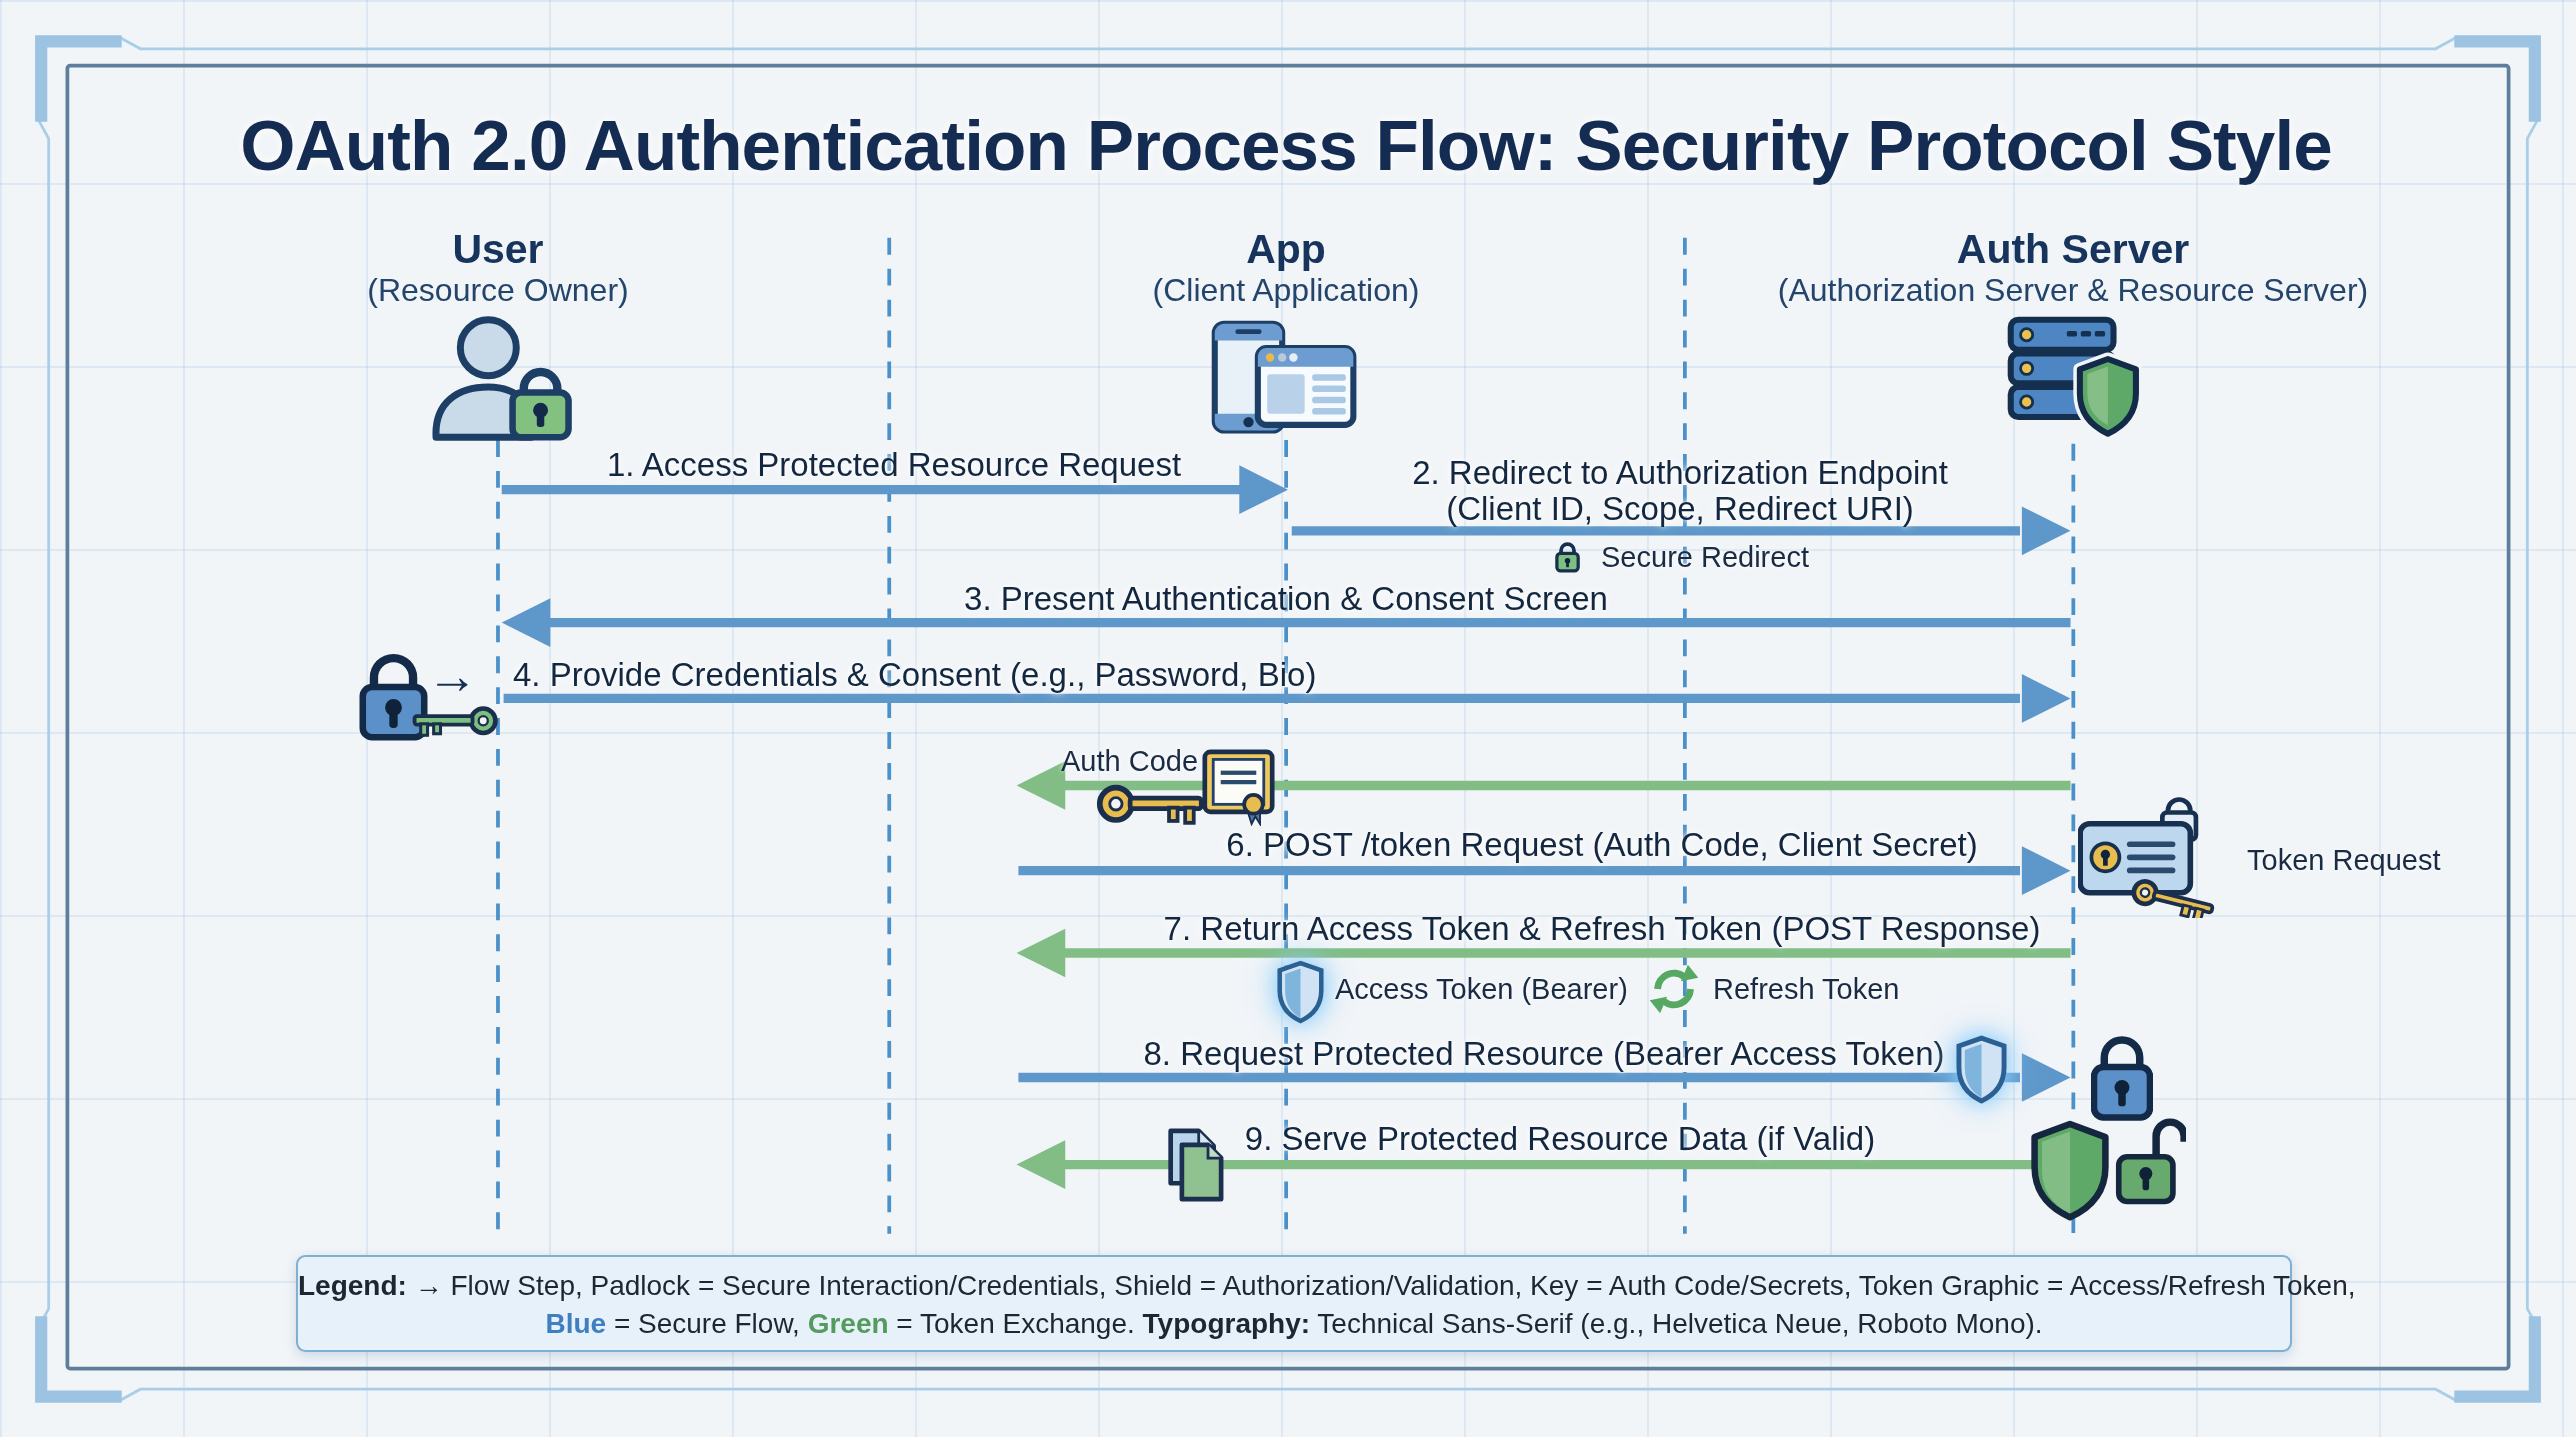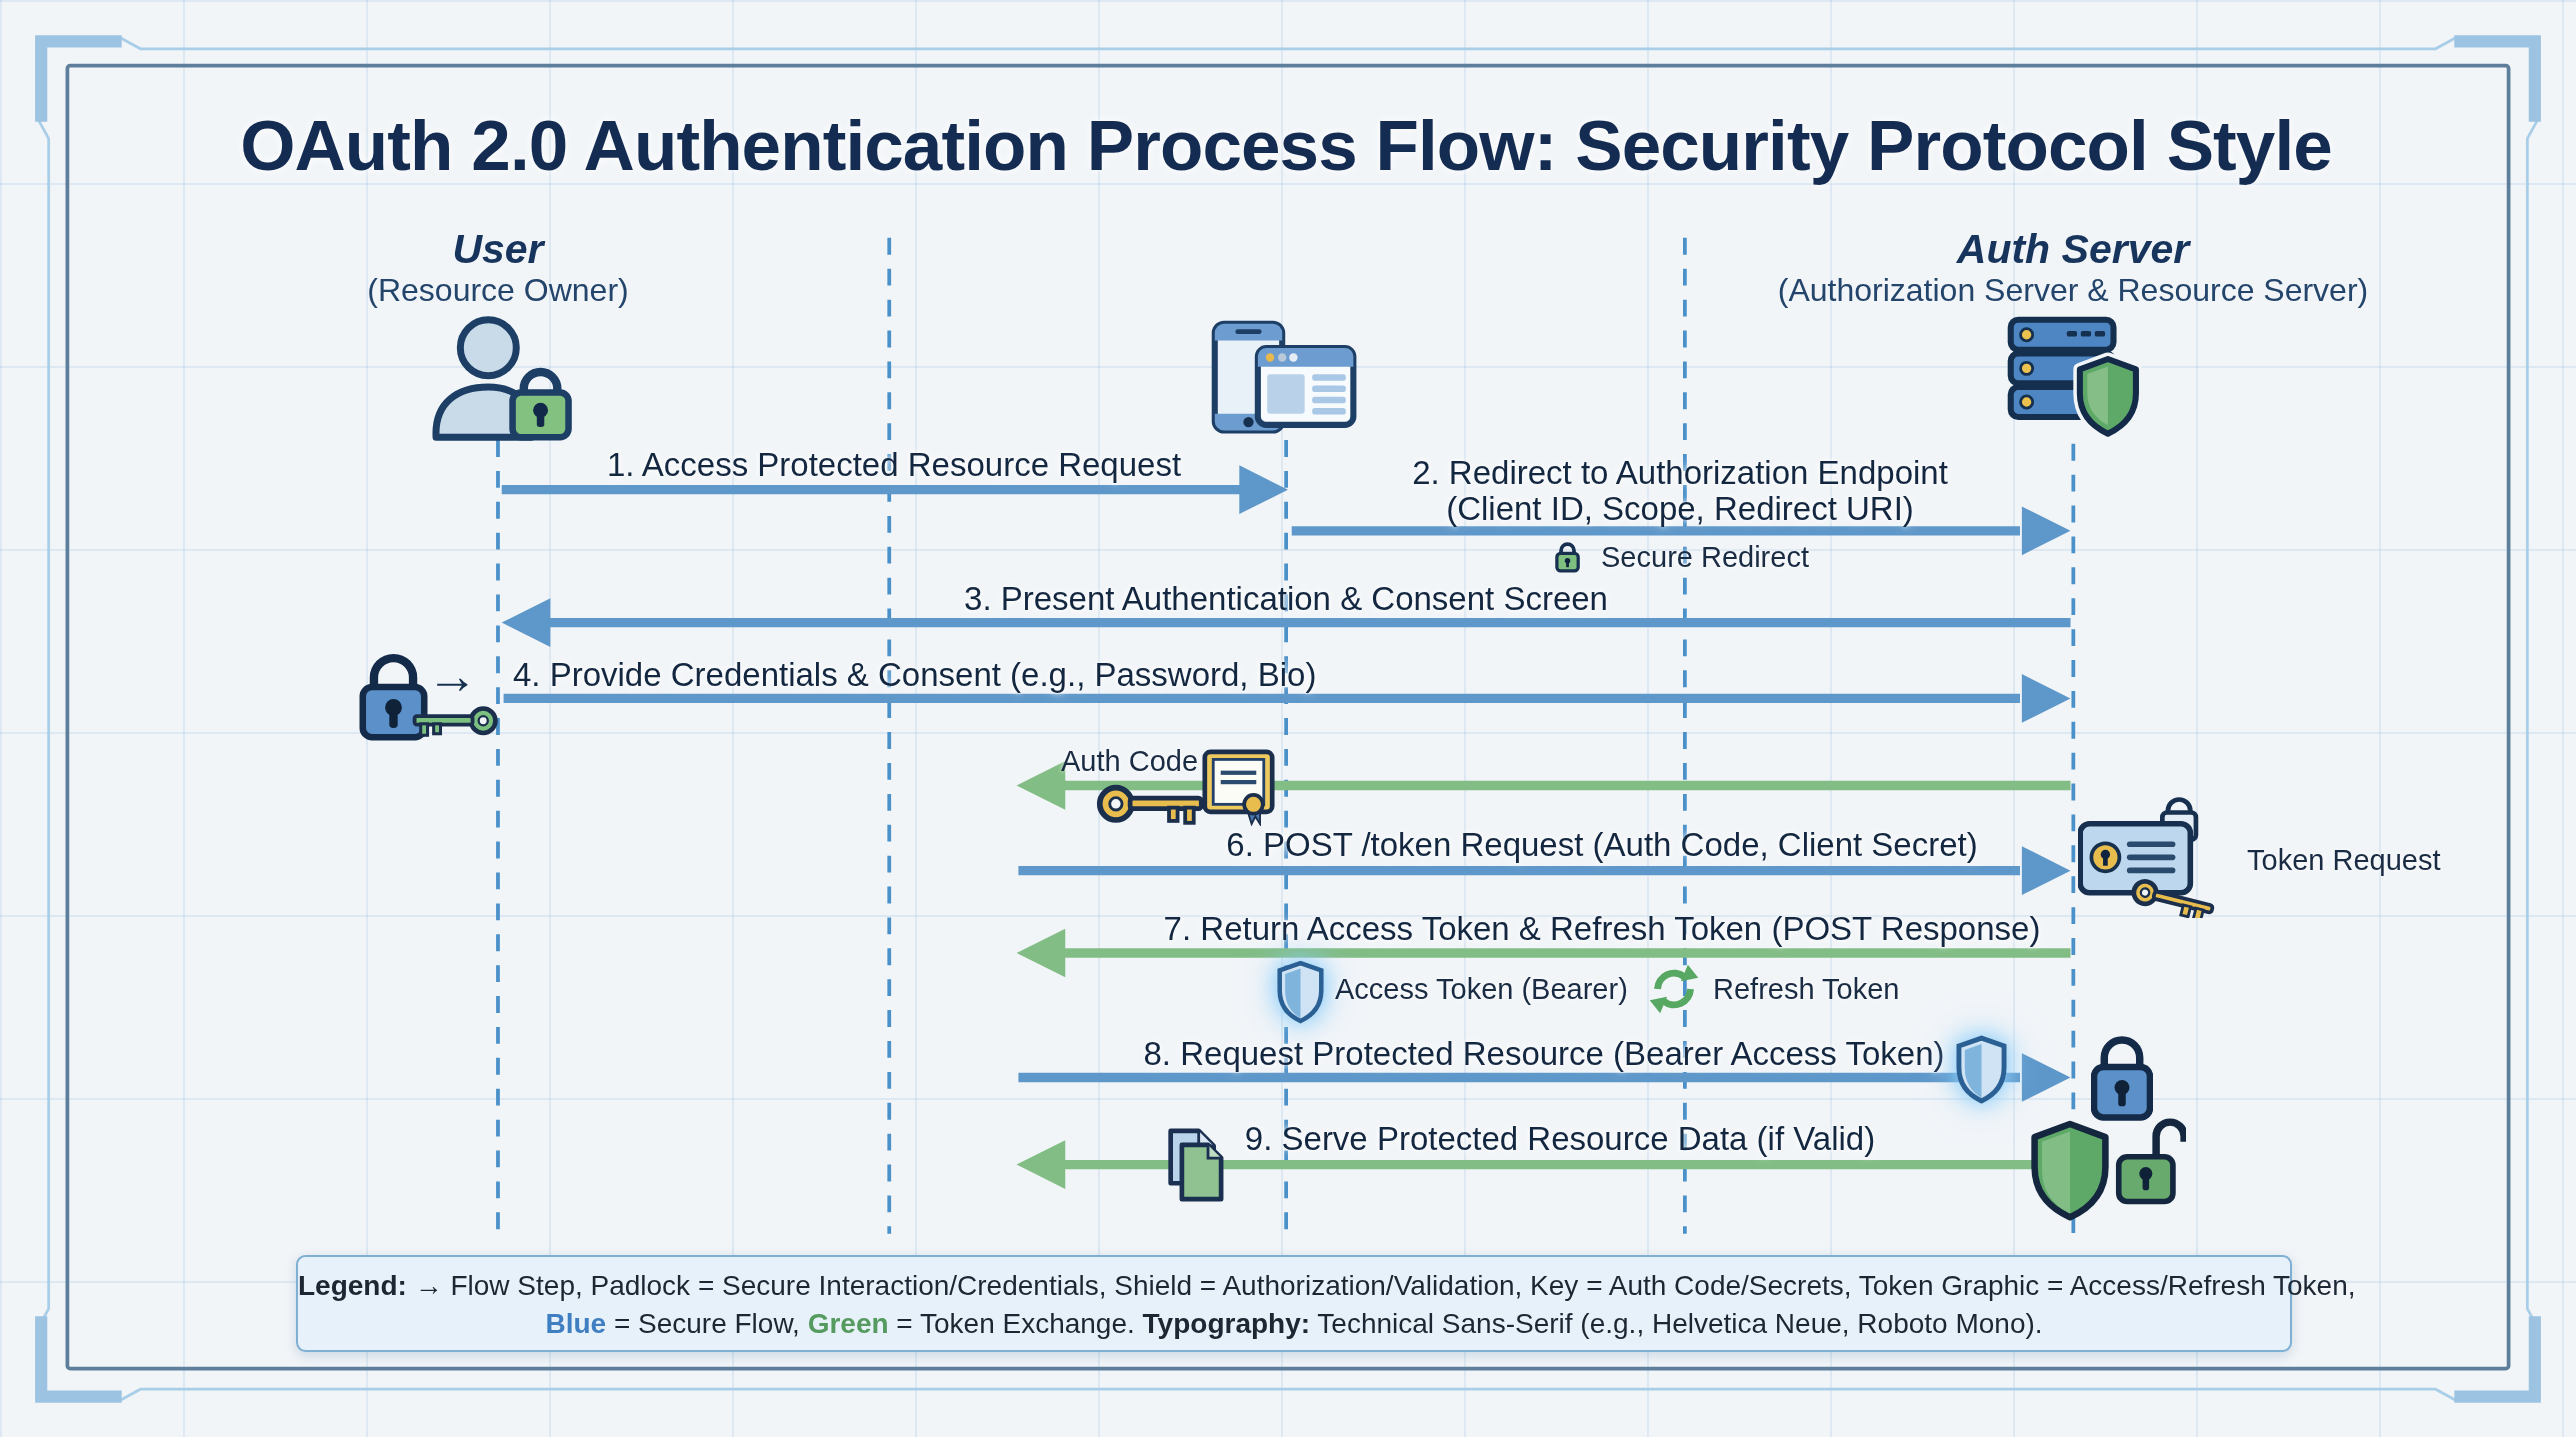--- a/index.html
+++ b/index.html
@@ -19,21 +19,21 @@
     background-size:183px 183px;
   }
   .abs{position:absolute;}
   svg{display:block;}
   .title{
     top:105px;left:1286px;transform:translateX(-50%);white-space:nowrap;
     font-size:71px;font-weight:bold;letter-spacing:-0.9px;color:var(--title-navy);
     text-shadow:0 0 9.4px rgba(255,255,255,.9);
   }
   .participant{transform:translateX(-50%);text-align:center;color:var(--header-navy);white-space:nowrap;}
-  .p-name{font-size:41px;font-weight:bold;line-height:45px;font-style:italic;}
+  .p-name{font-size:41px;font-weight:bold;line-height:45px;}
   .p-sub{font-size:32px;line-height:37px;color:#24456b;}
   .step{
     font-size:33px;white-space:nowrap;color:#132740;
     text-shadow:0 0 5.6px rgba(255,255,255,.95),0 0 11.2px rgba(255,255,255,.85);
   }
   .step .b{font-weight:normal;}
   .step .r{font-weight:normal;}
   .center-xy{transform:translate(-50%,-50%);}
   .center-x{transform:translateX(-50%);}
   .center-y{transform:translateY(-50%);}
@@ -81,20 +81,24 @@
       <path d="M2622,1492 H2708 V1406"></path>
     </g>
     <rect x="72" y="70" width="2608" height="1392" rx="3" fill="none" stroke="#5d7f9c" stroke-width="4"></rect>
   </svg>
 
   <div class="abs title">OAuth 2.0 Authentication Process Flow: Security Protocol Style</div>
 
   <div class="abs participant" style="left:498px;top:227px">
     <div class="p-name">User</div>
     <div class="p-sub">(Resource Owner)</div>
+  </div>
+  <div class="abs participant" style="left:1286px;top:227px">
+    <div class="p-name">App</div>
+    <div class="p-sub">(Client Application)</div>
   </div>
   <div class="abs participant" style="left:2073px;top:227px">
     <div class="p-name">Auth Server</div>
     <div class="p-sub">(Authorization Server &amp; Resource Server)</div>
   </div>
 
   <svg class="abs" style="left:0;top:0" width="2576" height="1438" viewBox="0 0 2752 1536">
     <line class="lifeline" x1="532" y1="470" x2="532" y2="1318"></line>
     <line class="lifeline" x1="950" y1="254" x2="950" y2="1318"></line>
     <line class="lifeline" x1="1374" y1="470" x2="1374" y2="1318"></line>

